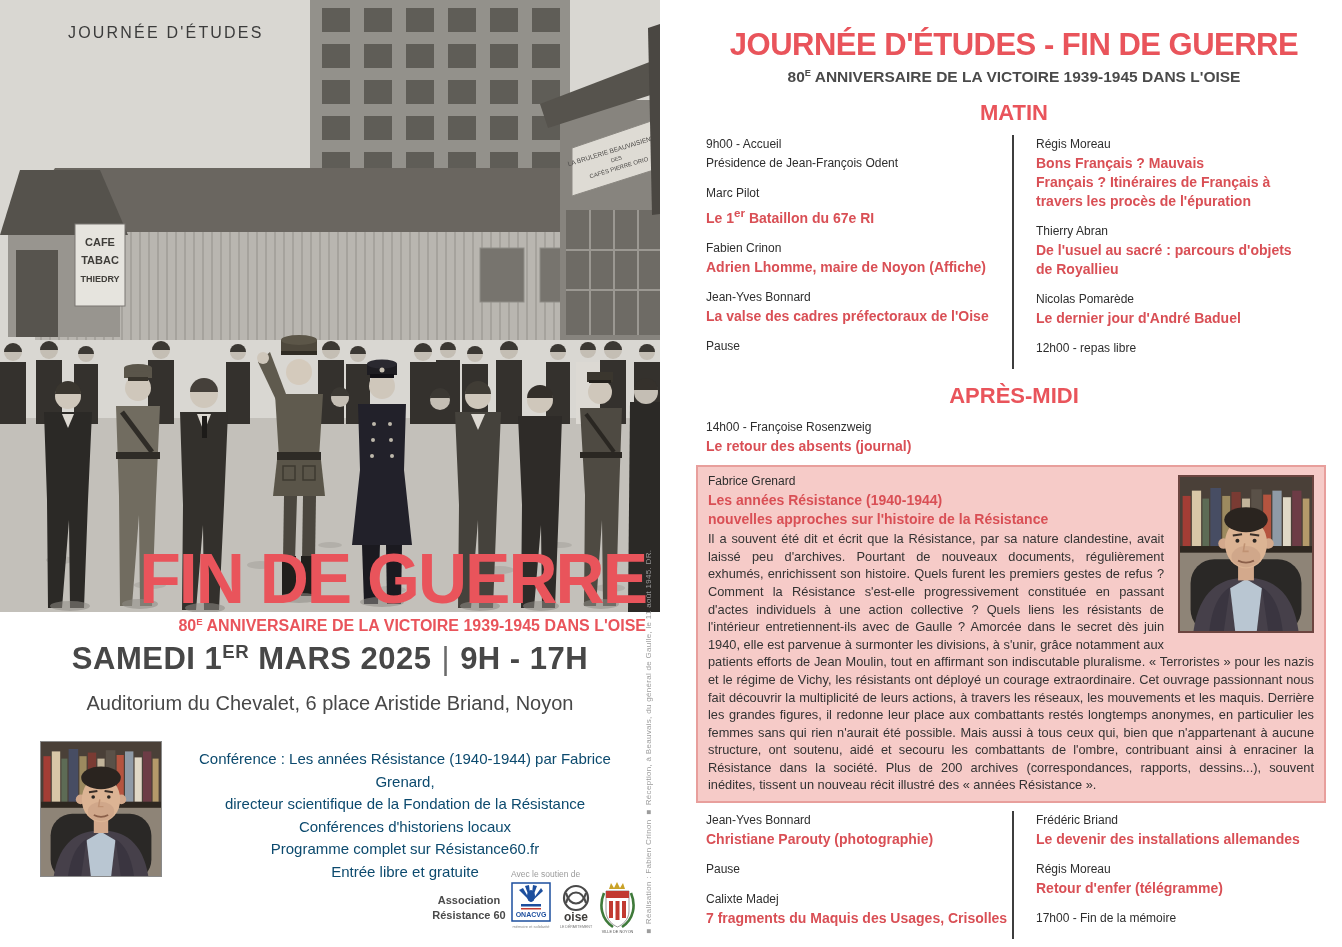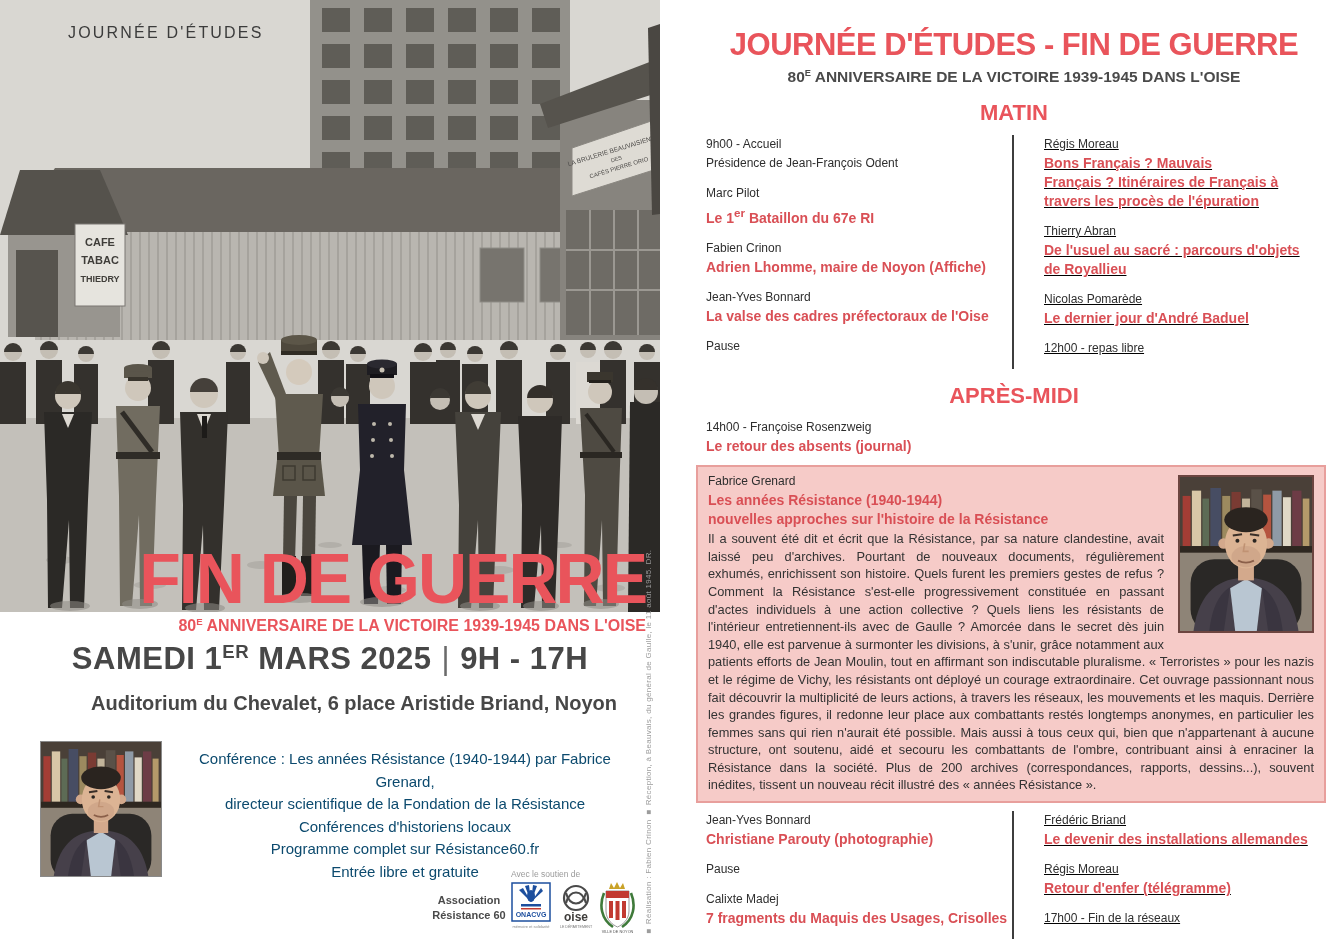--- a/index.html
+++ b/index.html
@@ -17,37 +17,37 @@
   }
   
   .page-left{position:absolute;left:0;top:0;width:672px;height:947px;background:#fff;}
   .photo-wrap{position:absolute;left:0;top:0;width:660px;height:612px;overflow:hidden;background:#d9d7d2;}
   .kicker{position:absolute;left:68px;top:24px;font-size:16px;font-weight:400;letter-spacing:2.2px;color:#3b3b3b;}
   .big-title{position:absolute;right:26px;top:543px;font-size:68px;font-weight:800;letter-spacing:-2px;line-height:1;color:var(--accent);white-space:nowrap;transform:scaleY(1.04);transform-origin:top right;}
   .poster-sub{position:absolute;right:26px;top:616px;font-size:16px;font-weight:700;color:var(--accent);white-space:nowrap;}
   .poster-sub sup,.date-line sup,.r-sub sup{font-size:60%;}
   .date-line{position:absolute;left:0;top:641px;width:660px;text-align:center;font-size:31px;font-weight:800;color:var(--dark);letter-spacing:0.5px;white-space:nowrap;}
   .date-sep{font-weight:400;color:#6a6a6a;padding:0 10px;}
-  .venue{position:absolute;left:0;top:692px;width:660px;text-align:center;font-size:20px;font-weight:700;color:var(--dark);margin-left:24px;}
+  .venue{position:absolute;left:0;top:692px;width:660px;text-align:center;font-size:20px;font-weight:400;color:var(--dark);}
   .portrait-left{position:absolute;left:40px;top:741px;width:122px;height:136px;border:1px solid #8a8a8a;}
   .conf{position:absolute;left:168px;top:748px;width:474px;text-align:center;color:#0c4a6e;font-size:15px;line-height:22.5px;}
   .support{position:absolute;left:511px;top:869px;font-size:8.5px;color:#9a9a9a;}
   .assoc{position:absolute;left:431px;top:893px;width:76px;text-align:center;font-size:11px;line-height:15px;font-weight:600;color:#4a4a4a;white-space:pre-line;}
   .logo-onac{position:absolute;left:511px;top:882px;width:40px;height:50px;}
   .logo-oise{position:absolute;left:557px;top:883px;width:38px;height:48px;}
   .logo-noyon{position:absolute;left:599px;top:879px;width:37px;height:55px;}
   .credit{position:absolute;left:644px;top:596px;height:340px;writing-mode:vertical-rl;transform:rotate(180deg);font-size:8px;color:#9c9c9c;letter-spacing:0.3px;white-space:nowrap;}
   
   .page-right{position:absolute;left:690px;top:0;width:648px;height:947px;}
   .r-title{margin-top:27px;text-align:center;font-size:31px;font-weight:800;letter-spacing:-0.5px;color:var(--accent);white-space:nowrap;}
   .r-sub{text-align:center;font-size:15.5px;font-weight:600;color:#4a4a4a;margin-top:5px;}
   .section-head{text-align:center;font-size:22px;font-weight:800;color:var(--accent);margin:14px 0 9px;}
   .cols{display:flex;align-items:stretch;padding:0 6px;}
   .col-l{width:316px;padding-left:10px;}
-  .col-r{flex:1;border-left:2px solid #3d3d3d;padding-left:30px;text-decoration:underline;}
+  .col-r{flex:1;border-left:2px solid #3d3d3d;padding-left:22px;}
   .entry{margin-bottom:11px;}
   .speaker,.plain{font-size:12px;color:#2e2e2e;line-height:19px;}
   .plain{margin-bottom:11px;}
   .talk{font-size:14px;font-weight:700;color:var(--talk);line-height:19px;}
   .pre{white-space:pre-line;}
   .after-intro{padding:0 6px 0 16px;margin-bottom:9px;}
   .pink{margin:0 12px 8px 6px;background:var(--pinkbg);border:2px solid var(--pinkbd);padding:5px 10px 7px;overflow:hidden;}
   .pink-photo{float:right;width:136px;height:158px;margin:3px 0 7px 14px;border:2px solid #6d4540;background:#8e8477;}
   .pink .speaker{line-height:19px;}
   .pink .talk{font-size:14px;line-height:19px;}
@@ -474,18 +474,18 @@
     </div>
     <div class="col-r">
       <div class="entry">
         <div class="speaker">Frédéric Briand</div>
         <div class="talk">Le devenir des installations allemandes</div>
       </div>
       <div class="entry">
         <div class="speaker">Régis Moreau</div>
         <div class="talk">Retour d'enfer (télégramme)</div>
       </div>
-      <div class="plain">17h00 - Fin de la réseaux</div>
+      <div class="plain">17h00 - Fin de la mémoire</div>
     </div>
   </div>
 
   <div class="footer">Résistance 60</div>
 </div>
 
 </body></html>

